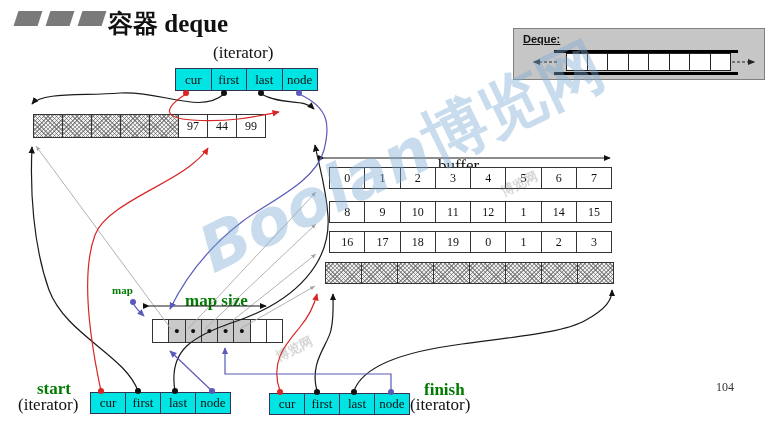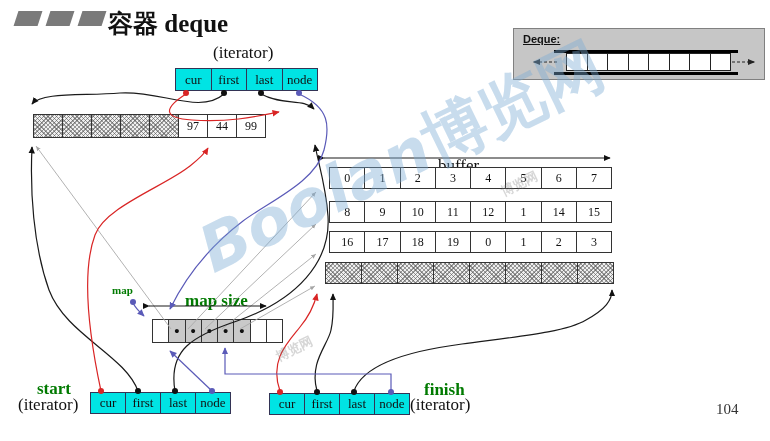--- a/index.html
+++ b/index.html
@@ -28,21 +28,21 @@
   #inset-cells{position:absolute;left:45px;top:24px;width:172px;height:18px;display:flex;}
   #inset-cells .cell{background:#fff;border-color:#222;}
   .inset-bar{position:absolute;left:40px;width:184px;height:3px;background:#000;}
   
   #wires{position:absolute;left:0;top:0;z-index:5;pointer-events:none;}
   
   .wm{position:absolute;z-index:9;pointer-events:none;font-family:"DejaVu Sans",sans-serif;
       font-weight:bold;font-style:italic;white-space:nowrap;}
   #wm-main{left:185px;top:215px;font-size:64px;color:rgba(125,172,212,0.42);transform:rotate(-26deg);transform-origin:left top;}
   .wm-small{font-size:13px;font-style:normal;color:rgba(120,120,120,0.30);transform:rotate(-26deg);}
-  #page-num{position:absolute;left:716px;top:401px;font-size:15px;color:#333;z-index:2;font-family:Liberation Serif, serif;}
+  #page-num{position:absolute;left:716px;top:380px;font-size:12px;color:#333;z-index:2;font-family:Liberation Serif, serif;}
 </style>
 </head>
 <body>
 
 <div id="slide">
 
   <span class="para" style="left:16px"></span>
   <span class="para" style="left:48px"></span>
   <span class="para" style="left:80px"></span>
   <div id="title-text">容器 deque</div>

